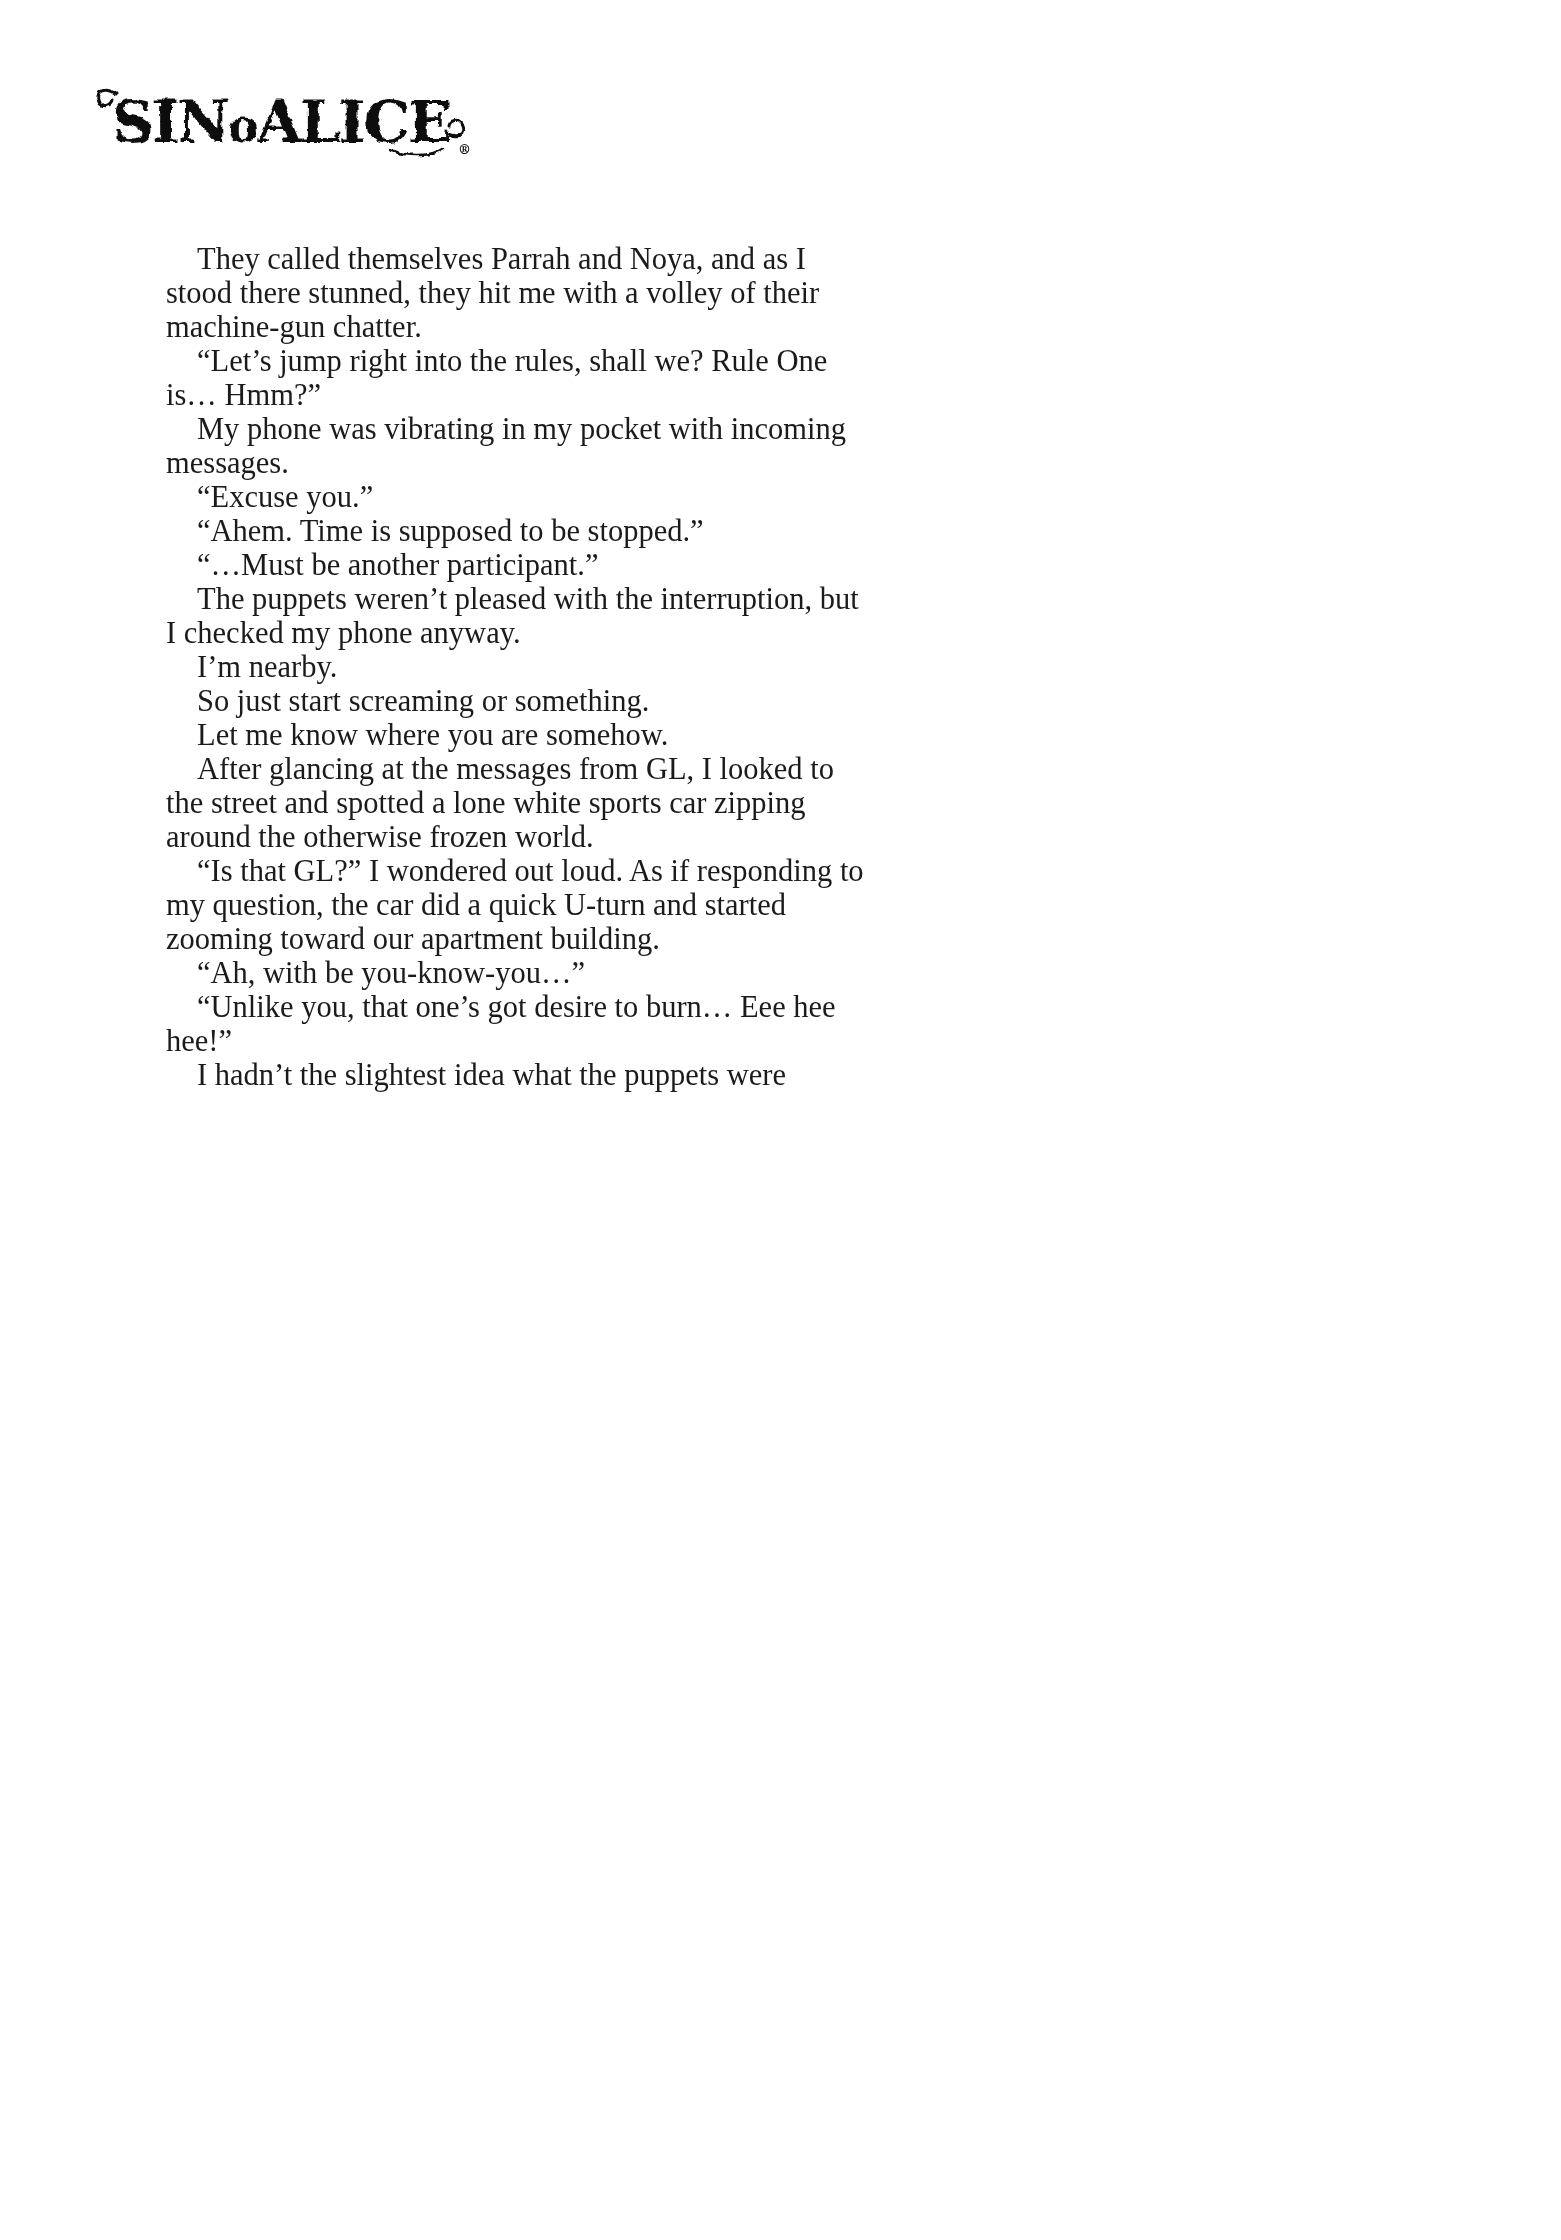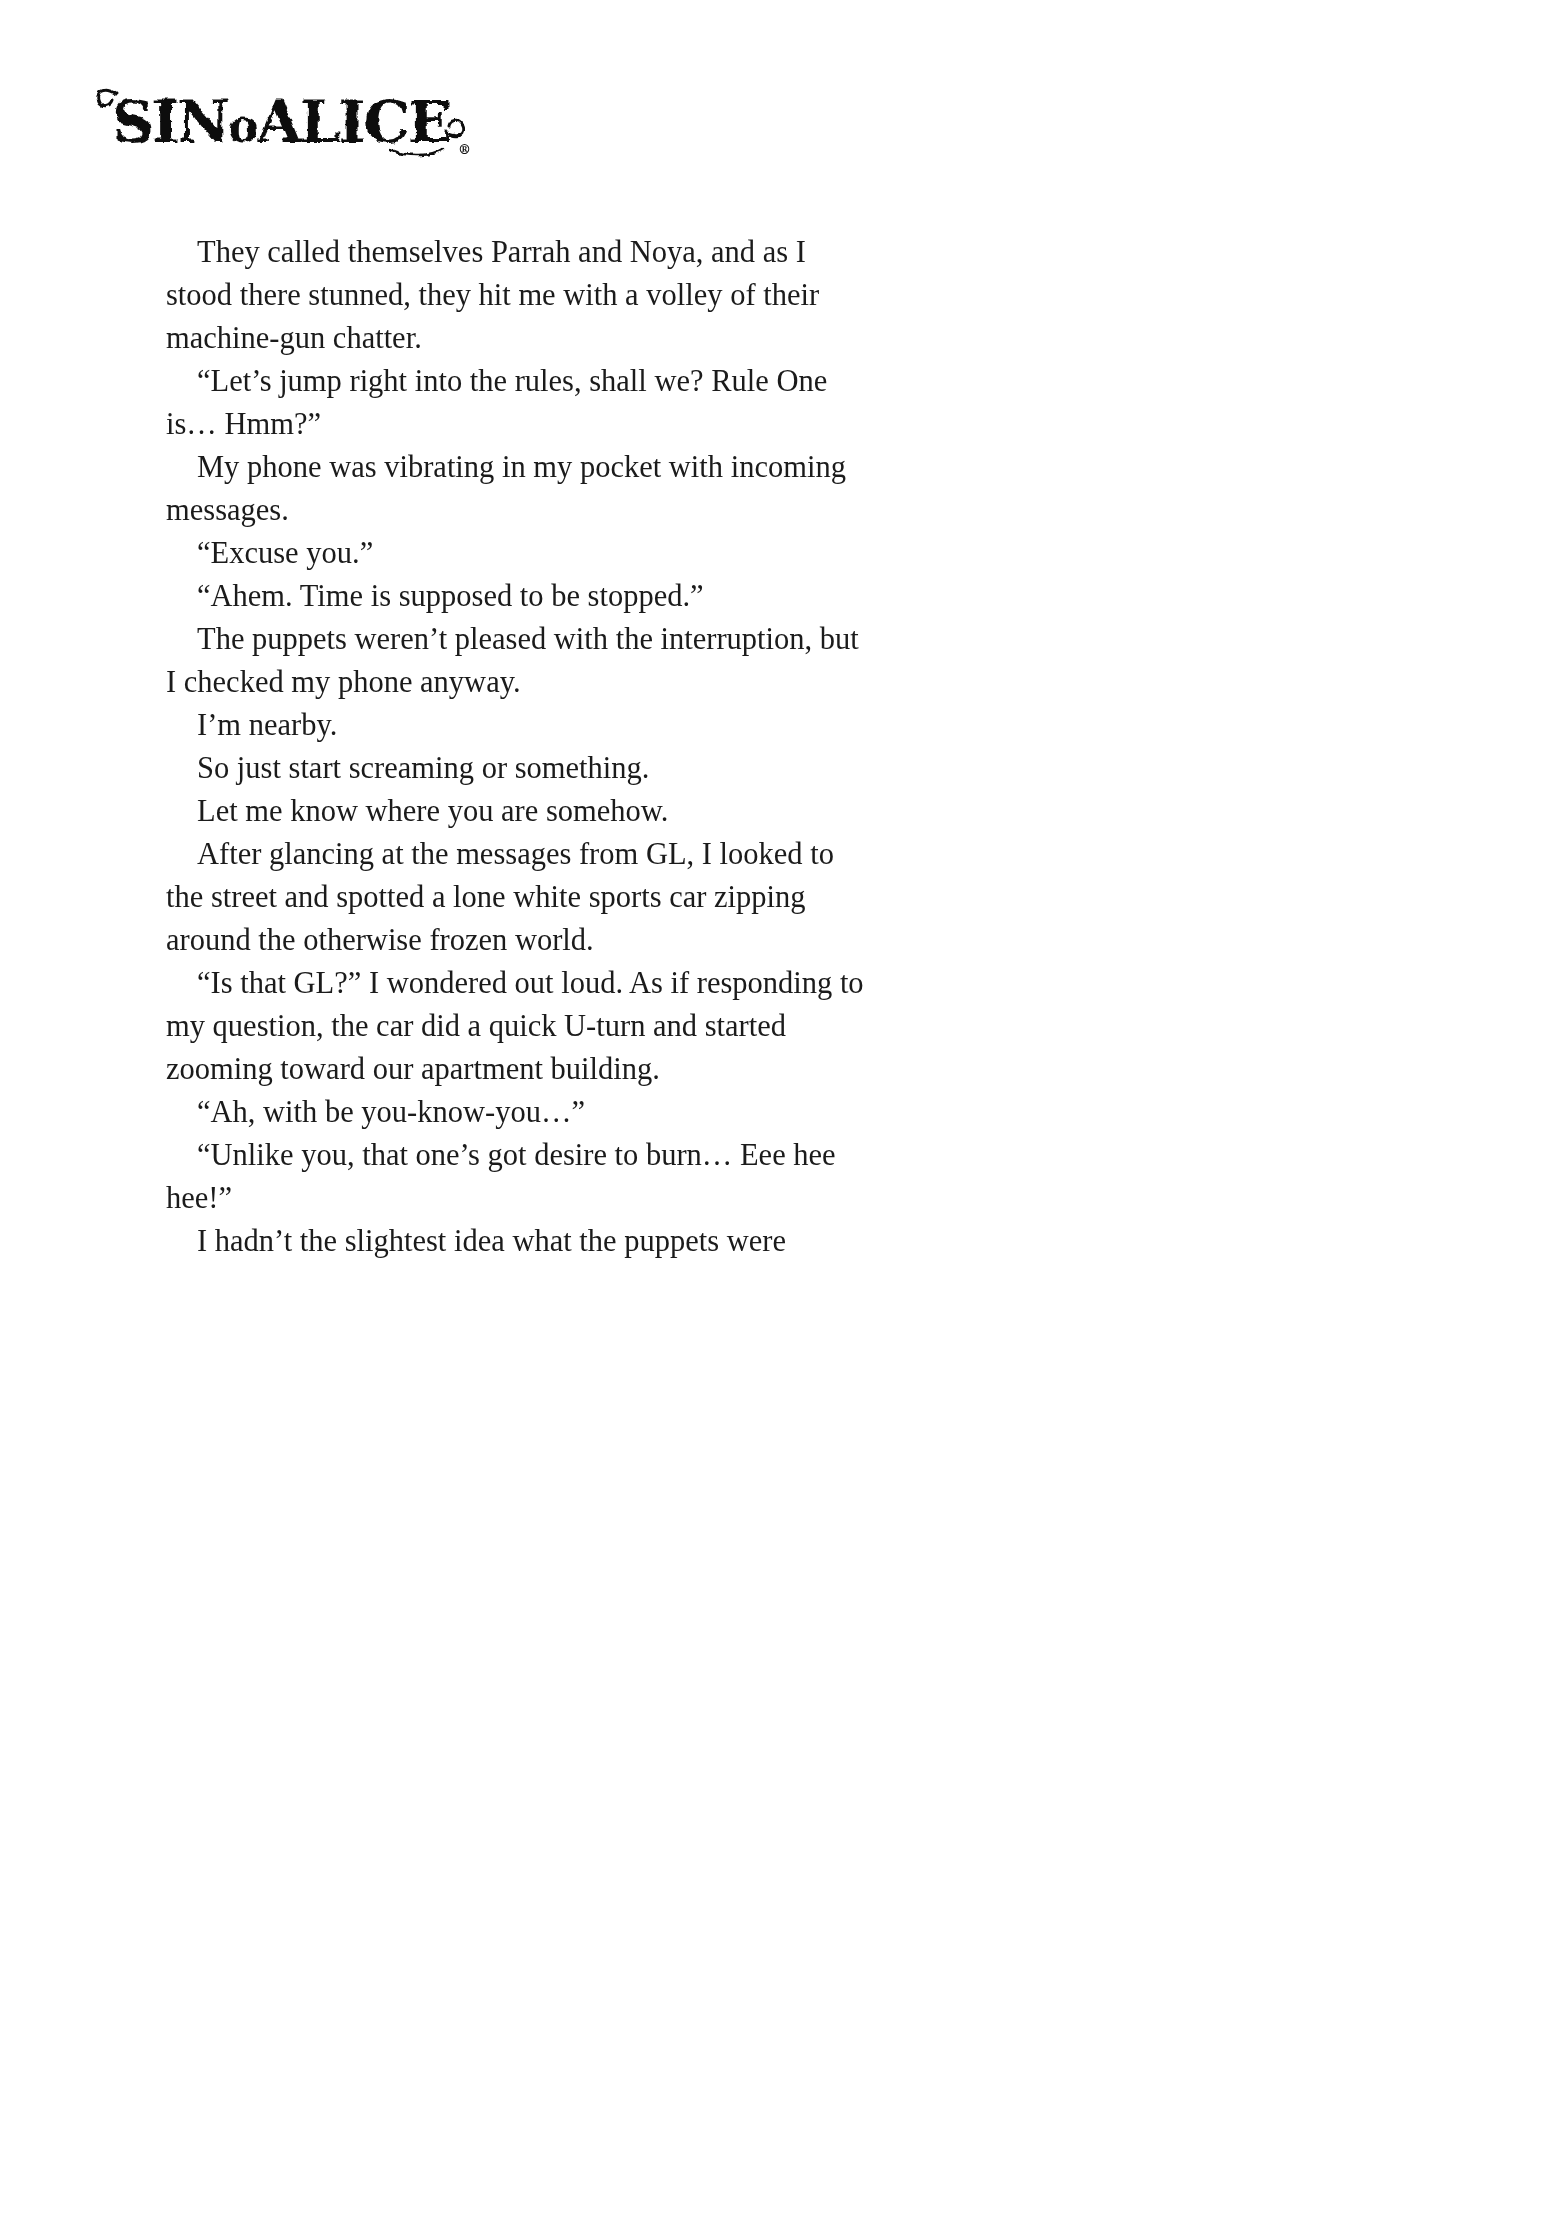--- a/index.html
+++ b/index.html
@@ -15,25 +15,25 @@
   .logo-wrap {
     position: absolute;
     left: 90px;
     top: 78px;
     width: 400px;
     height: 96px;
   }
   .text-block {
     position: absolute;
     left: 166px;
-    top: 231px;
+    top: 242px;
     width: 704px;
     color: #1b1b1b;
     font-size: 30.5px;
-    line-height: 43px;
+    line-height: 34px;
     text-rendering: optimizeLegibility;
   }
   .para {
     text-indent: 31px;
     margin: 0;
   }
   .em { }
   .logo-svg text {
     font-family: "DejaVu Serif", "Liberation Serif", serif;
     font-weight: bold;
@@ -66,20 +66,21 @@
       <text x="368" y="76" font-size="13" letter-spacing="0">®</text>
     </svg>
   </div>
 
   <div class="text-block">
       <p class="para"><span>They called themselves Parrah and Noya, and as I stood there stunned, they hit me with a volley of their machine-gun chatter.</span></p>
       <p class="para"><span>“Let’s jump right into the rules, shall we? Rule One is… Hmm?”</span></p>
       <p class="para"><span>My phone was vibrating in my pocket with incoming messages.</span></p>
       <p class="para"><span>“Excuse </span><span class="em">you</span><span>.”</span></p>
       <p class="para"><span>“Ahem. Time is </span><span class="em">supposed</span><span> to be stopped.”</span></p>
+      <p class="para"><span>“…Must be another participant.”</span></p>
       <p class="para"><span>The puppets weren’t pleased with the interruption, but I checked my phone anyway.</span></p>
       <p class="para"><span class="em">I’m nearby.</span></p>
       <p class="para"><span class="em">So just start screaming or something.</span></p>
       <p class="para"><span class="em">Let me know where you are somehow.</span></p>
       <p class="para"><span>After glancing at the messages from GL, I looked to the street and spotted a lone white sports car zipping around the otherwise frozen world.</span></p>
       <p class="para"><span>“Is that GL?” I wondered out loud. As if responding to my question, the car did a quick U-turn and started zooming toward our apartment building.</span></p>
       <p class="para"><span>“Ah, with be you-know-you…”</span></p>
       <p class="para"><span>“Unlike you, that one’s got desire to burn… Eee hee hee!”</span></p>
       <p class="para"><span>I hadn’t the slightest idea what the puppets were</span></p>
     </div>

